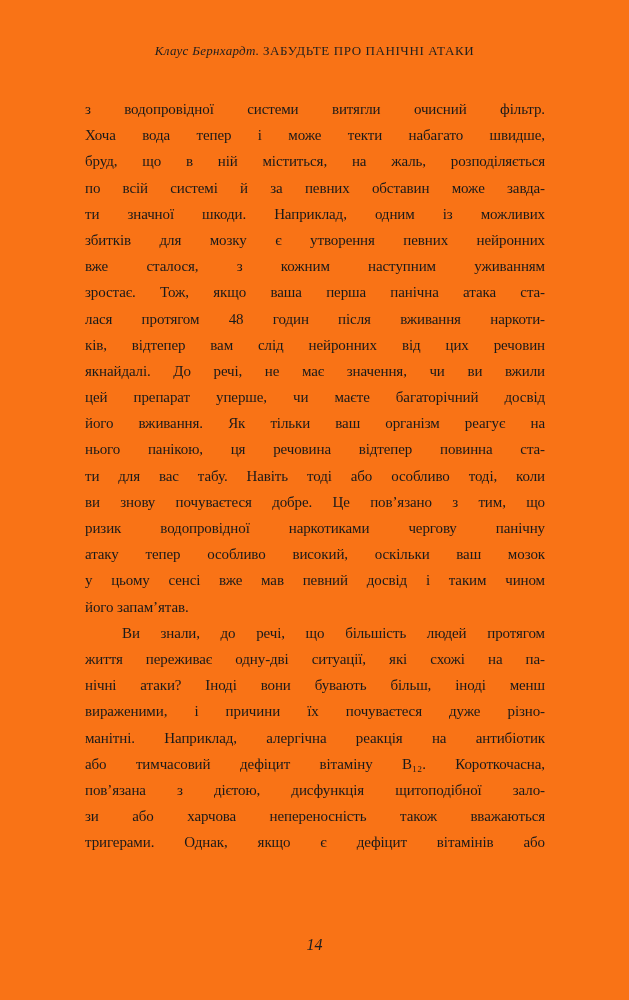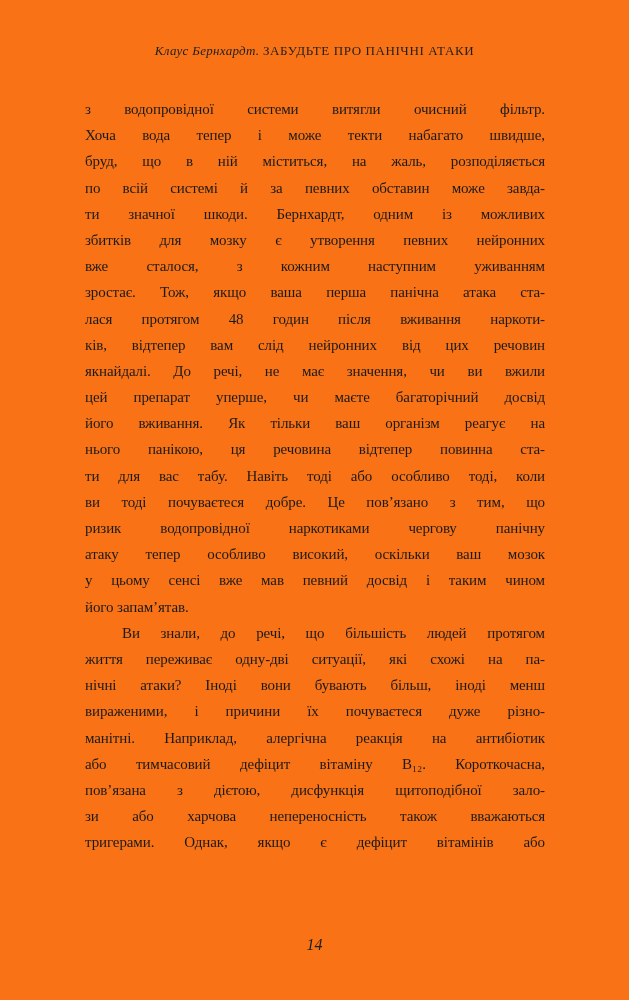--- a/index.html
+++ b/index.html
@@ -80,32 +80,32 @@
     <span> </span>
     <span class="book-title">ЗАБУДЬТЕ ПРО ПАНІЧНІ АТАКИ</span>
   </div>
 
   <div class="text-block">
     <div class="para para-1">
         <div class="line">з водопровідної системи витягли очисний фільтр.</div>
         <div class="line">Хоча вода тепер і може текти набагато швидше,</div>
         <div class="line">бруд, що в ній міститься, на жаль, розподіляється</div>
         <div class="line">по всій системі й за певних обставин може завда-</div>
-        <div class="line">ти значної шкоди. Бернхардт, одним із можливих</div>
+        <div class="line">ти значної шкоди. Наприклад, одним із можливих</div>
         <div class="line">збитків для мозку є утворення певних нейронних</div>
         <div class="line">вже сталося, з кожним наступним уживанням</div>
         <div class="line">зростає. Тож, якщо ваша перша панічна атака ста-</div>
         <div class="line">лася протягом 48 годин після вживання наркоти-</div>
         <div class="line">ків, відтепер вам слід нейронних від цих речовин</div>
         <div class="line">якнайдалі. До речі, не має значення, чи ви вжили</div>
         <div class="line">цей препарат уперше, чи маєте багаторічний досвід</div>
         <div class="line">його вживання. Як тільки ваш організм реагує на</div>
         <div class="line">нього панікою, ця речовина відтепер повинна ста-</div>
         <div class="line">ти для вас табу. Навіть тоді або особливо тоді, коли</div>
-        <div class="line">ви тоді почуваєтеся добре. Це пов’язано з тим, що</div>
+        <div class="line">ви знову почуваєтеся добре. Це пов’язано з тим, що</div>
         <div class="line">ризик водопровідної наркотиками чергову панічну</div>
         <div class="line">атаку тепер особливо високий, оскільки ваш мозок</div>
         <div class="line">у цьому сенсі вже мав певний досвід і таким чином</div>
         <div class="line">його запам’ятав.</div>
       </div>
     <div class="para para-2">
         <div class="line">Ви знали, до речі, що більшість людей протягом</div>
         <div class="line">життя переживає одну-дві ситуації, які схожі на па-</div>
         <div class="line">нічні атаки? Іноді вони бувають більш, іноді менш</div>
         <div class="line">вираженими, і причини їх почуваєтеся дуже різно-</div>

